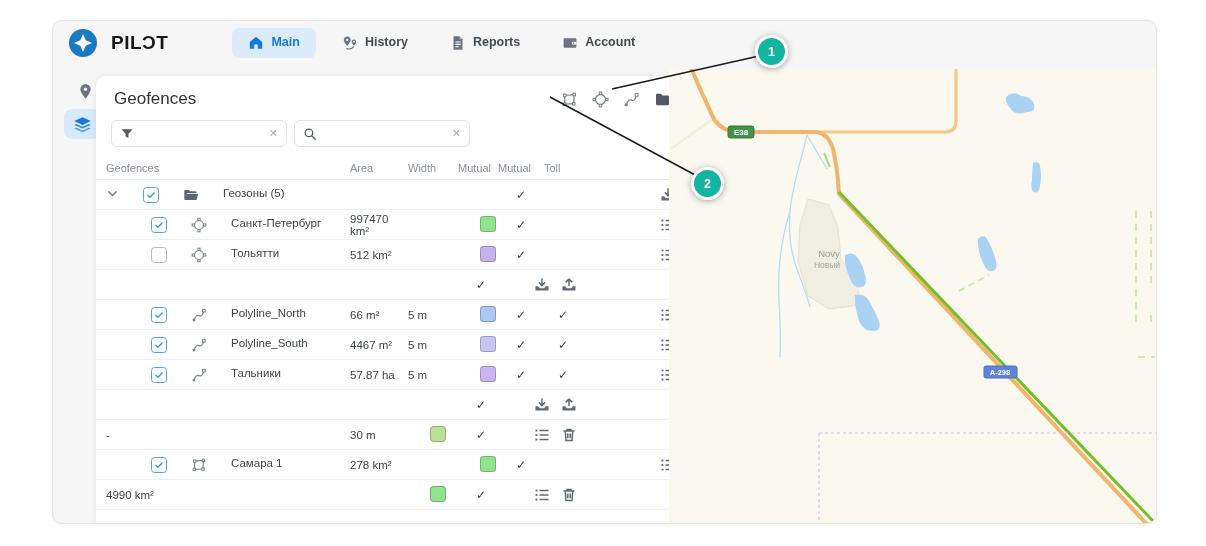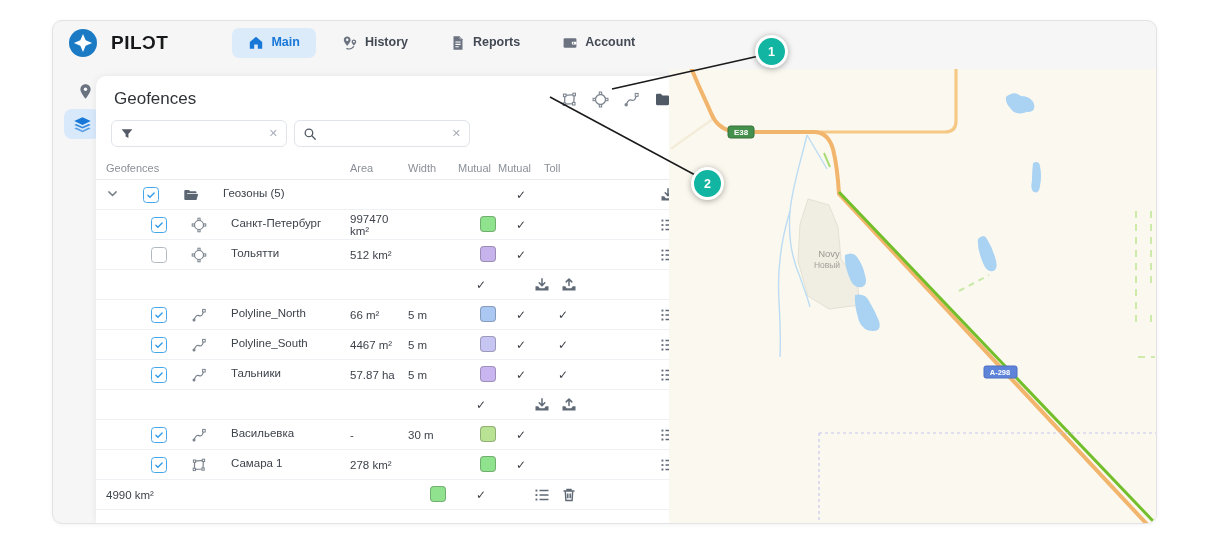--- a/index.html
+++ b/index.html
@@ -505,36 +505,20 @@
             </span>
             <span class="aico">
               <svg viewBox="0 0 16 16">
                 <path d="M8 8.6V2.1M5.2 4.9L8 2.1l2.8 2.8" stroke="#5f6a76" stroke-width="1.5" fill="none" stroke-linecap="round" stroke-linejoin="round"></path>
                 <path d="M1.5 9.3h2.7l1.5 2h4.6l1.5-2h2.7v4.2h-13z" fill="#5f6a76"></path>
               </svg>
             </span>
           </div>
         </div>
         <div class="grid trow">
-          <div class="cname">
-            <span class="indent"></span>
-            <span class="cb on">
-              <svg viewBox="0 0 16 16">
-                <path d="M3 8.5l3.2 3.2L13 4.8" stroke="#2f9be6" stroke-width="2.2" fill="none" stroke-linecap="round" stroke-linejoin="round"></path>
-              </svg>
-            </span>
-            <span class="tyico">
-              <svg viewBox="0 0 16 16">
-                <path d="M3 13c1.6-4.2 3.1-5.4 5.1-4.4s3.4-.3 4.5-4.3" fill="none" stroke="#7a828c" stroke-width="1.2"></path>
-                <circle cx="3" cy="13" r="1.5" fill="#7a828c"></circle>
-                <rect x="11.6" y="2.4" width="2.6" height="2.6" fill="#fff" stroke="#7a828c"></rect>
-              </svg>
-            </span>
-            <span>Васильевка</span>
-          </div>
           <div>-</div>
           <div>30 m</div>
           <div class="ccol"><span class="swatch" style="background:#b9e294"></span></div>
           <div class="mcol">✓</div>
           <div class="tcol"></div>
           <div class="acts">
             <span class="aico">
               <svg viewBox="0 0 16 16">
                 <g stroke="#5f6a76" stroke-width="1.6">
                   <path d="M5.5 3.5h9M5.5 8h9M5.5 12.5h9"></path>

